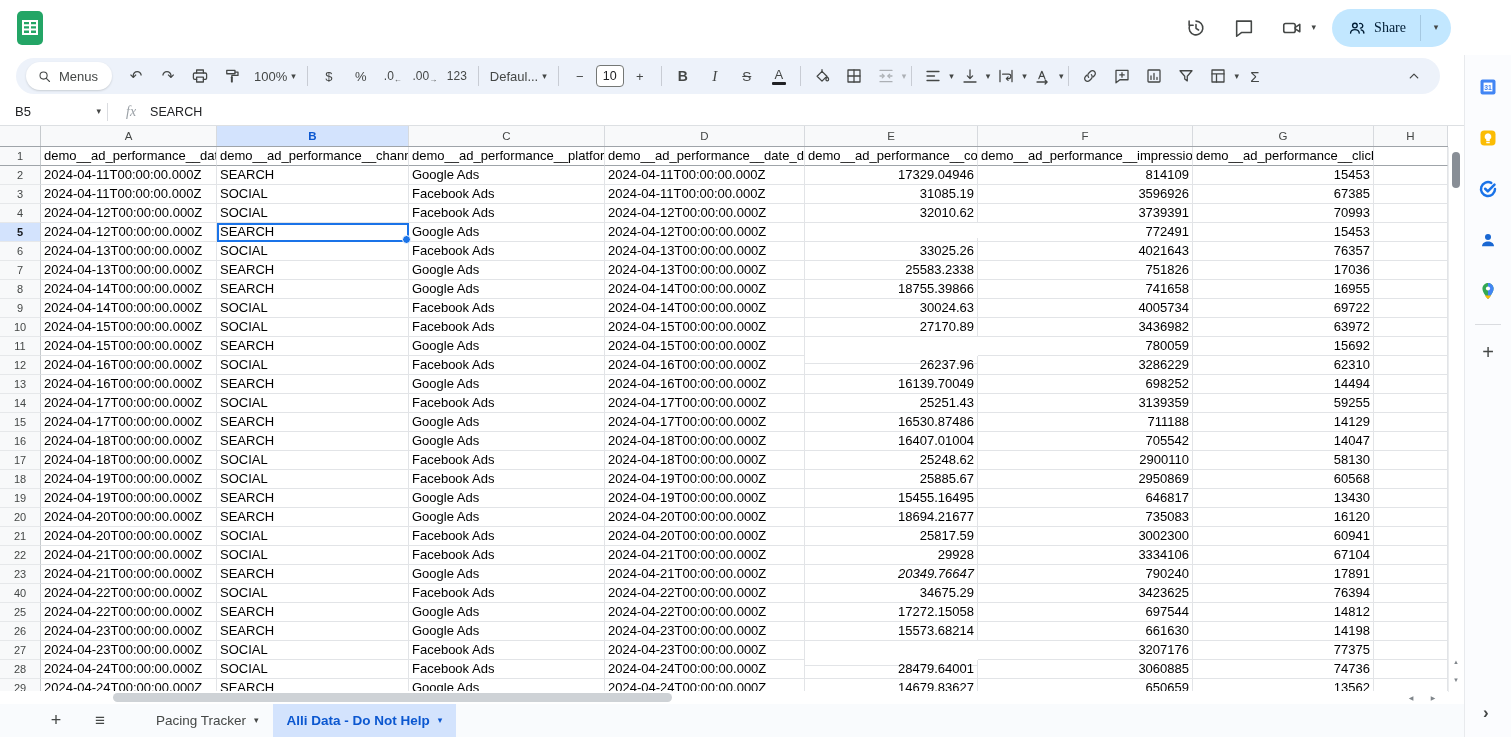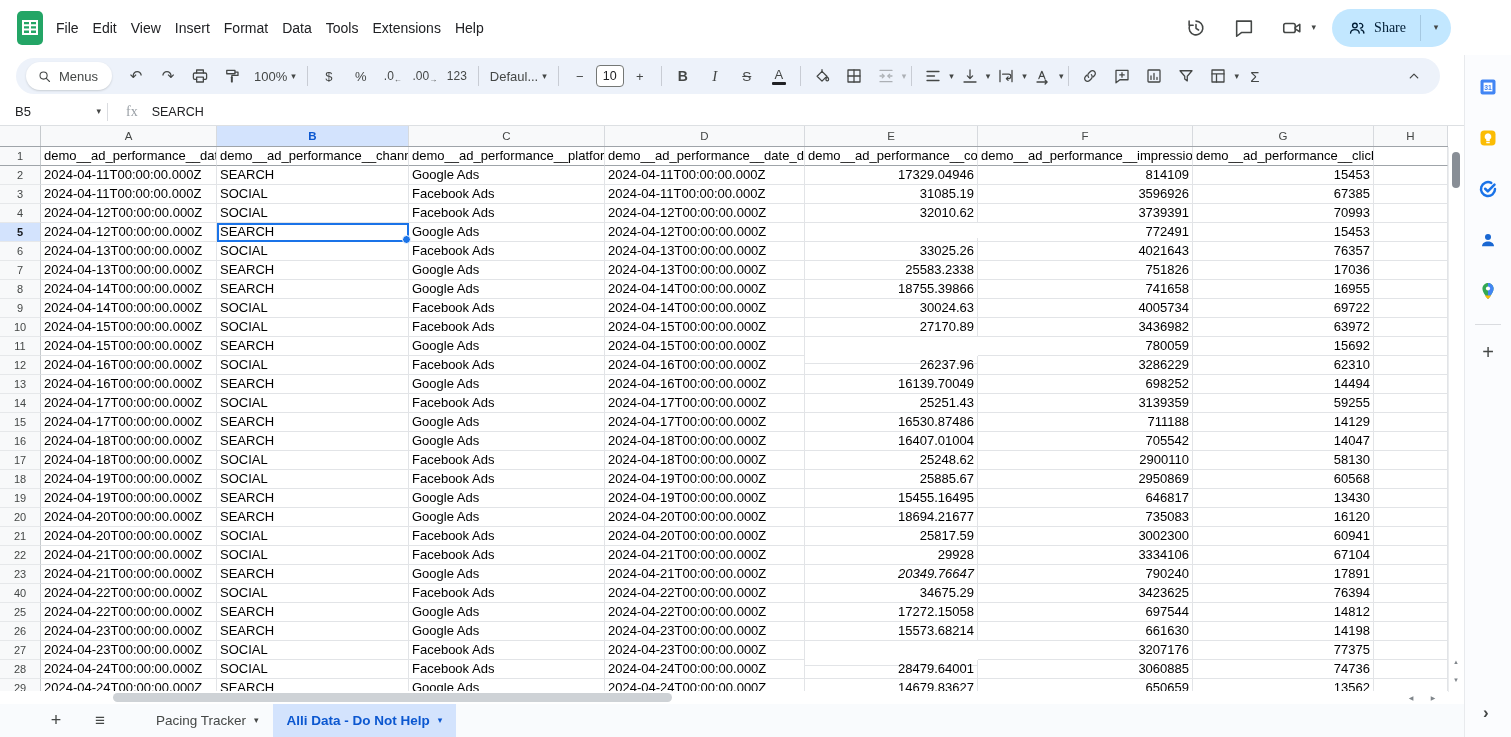--- a/index.html
+++ b/index.html
@@ -49,21 +49,21 @@
   .textcolor .bar{width:14px;height:3px;background:#202124;margin-top:1px;border-radius:1px;}
   .dec{position:relative;font-size:12px;color:#444746;}
   .dec .sub{font-size:8px;position:relative;top:3px;}
   .disabled{opacity:.38;}
   .tb-collapse{margin-left:auto;}
 
   
   .formula-bar{position:absolute;left:0;top:98px;width:1464px;height:28px;background:#fff;border-bottom:1px solid #dde0e3;display:flex;align-items:center;box-sizing:border-box;}
   .name-box{width:86px;padding-left:15px;display:flex;align-items:center;justify-content:space-between;font-size:13px;color:#202124;}
   .fb-sep{width:1px;height:18px;background:#dadce0;margin:0 10px 0 6px;}
-  .fx{font-family:"Liberation Serif",serif;font-size:14px;color:#9aa0a6;margin:0 14px 0 8px;}
+  .fx{font-family:"Liberation Serif",serif;font-style:italic;font-size:14px;color:#9aa0a6;margin:0 14px 0 8px;}
   .formula-value{font-size:12.5px;color:#202124;}
 
   
   .grid{position:absolute;left:0;top:126px;width:1448px;height:566px;overflow:hidden;background:#fff;}
   .colheads{display:flex;height:21px;border-bottom:1px solid #9fa4a9;box-sizing:border-box;}
   .corner{width:41px;flex:none;background:#f8f9fa;border-right:1px solid #c6cacd;box-sizing:border-box;}
   .colhead{flex:none;background:#f8f9fa;border-right:1px solid #d7dade;box-sizing:border-box;display:flex;align-items:center;justify-content:center;font-size:11.5px;color:#444746;}
   .colhead.sel{background:#d3e3fd;color:#0b57d0;font-weight:600;}
   .grid-row{display:flex;height:19px;}
   .rowhead{width:41px;flex:none;background:#f8f9fa;border-right:1px solid #c6cacd;border-bottom:1px solid #e6e8ea;box-sizing:border-box;display:flex;align-items:center;justify-content:center;font-size:11px;color:#444746;}
@@ -104,31 +104,20 @@
 
 <div class="app">
 
   <header class="topbar">
     <span class="logo"><svg viewBox="0 0 28 36">
           <rect x="1" y="1" width="26" height="34" rx="5" fill="#23A566"></rect>
           <path d="M7 11h14v13H7z" fill="none" stroke="#fff" stroke-width="2"></path>
           <path d="M7 15.3h14M7 19.6h14M14 11v13" stroke="#fff" stroke-width="2"></path>
         </svg></span>
     <div class="title-block">
-      <nav class="menubar">
-          <span class="menu-item">File</span>
-          <span class="menu-item">Edit</span>
-          <span class="menu-item">View</span>
-          <span class="menu-item">Insert</span>
-          <span class="menu-item">Format</span>
-          <span class="menu-item">Data</span>
-          <span class="menu-item">Tools</span>
-          <span class="menu-item">Extensions</span>
-          <span class="menu-item">Help</span>
-        </nav>
     </div>
     <div class="topbar-right">
       <span class="tbr-icon">
           <svg viewBox="0 0 24 24" fill="none" stroke="#444746" stroke-width="1.7" stroke-linecap="round" stroke-linejoin="round">
             <path d="M12 4.5a7.5 7.5 0 1 1-7 4.7"></path>
             <path d="M4.5 4.5v4.4h4.4"></path>
             <path d="M12 8.3v4l2.8 1.9"></path>
           </svg>
         </span>
       <span class="tbr-icon">

